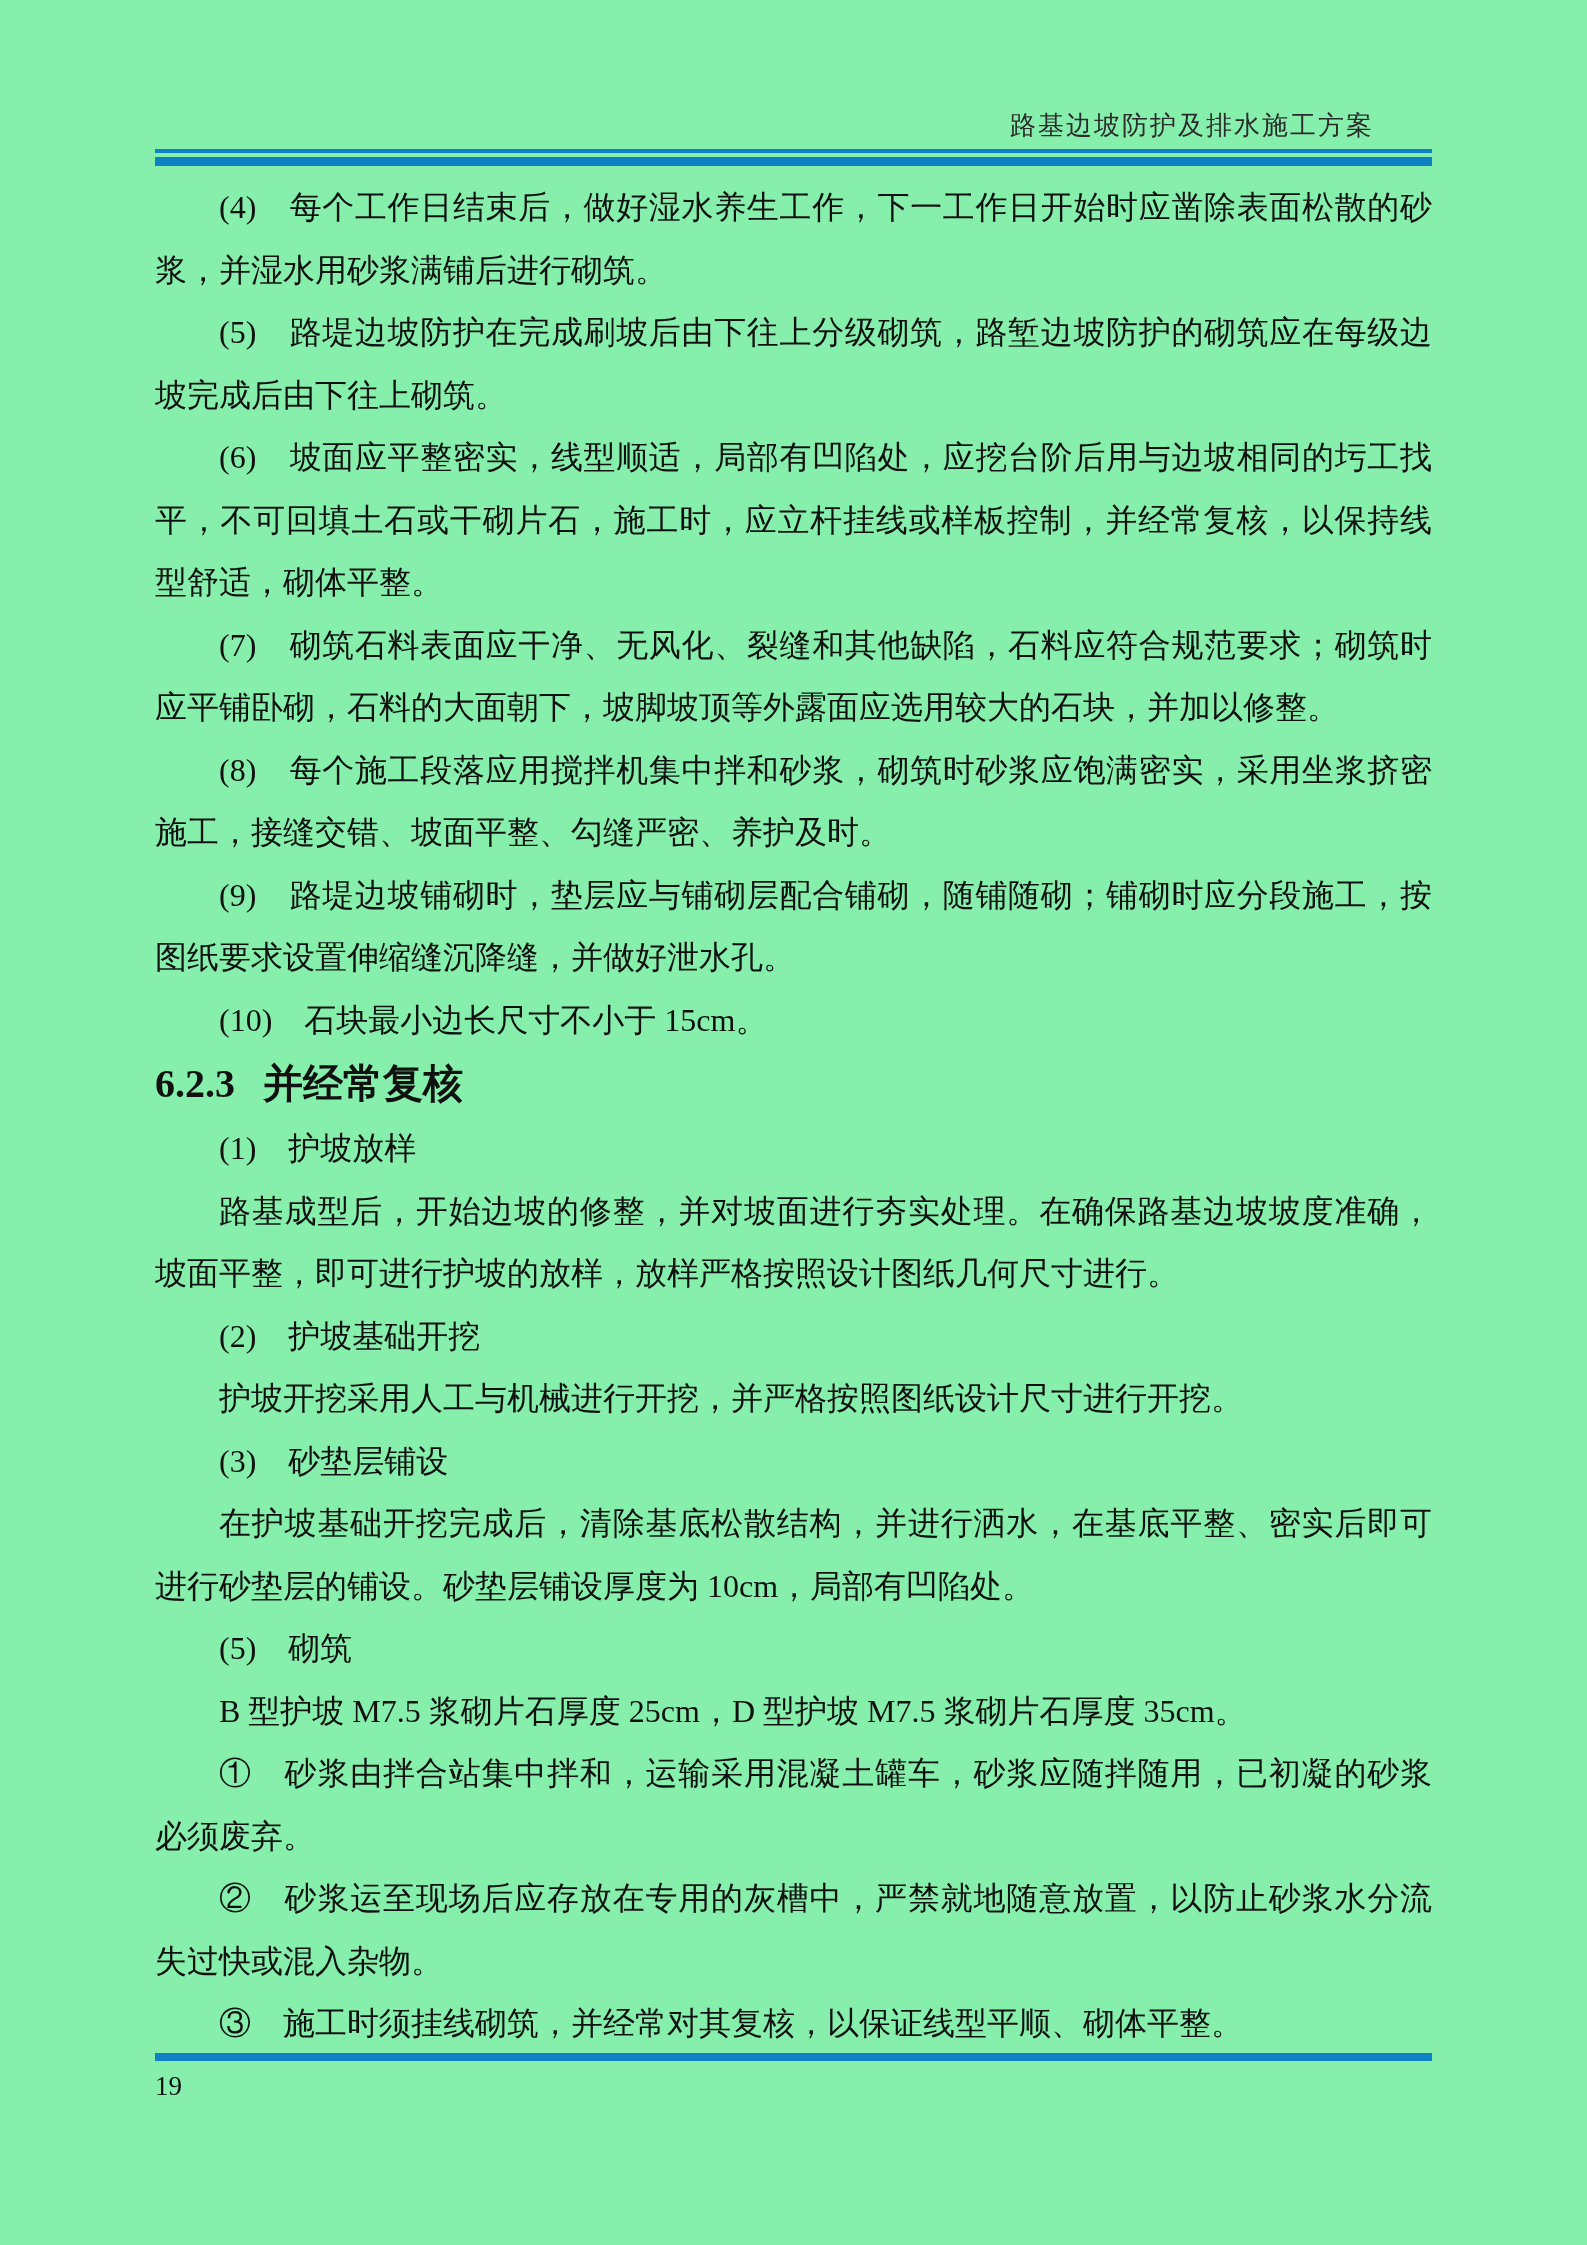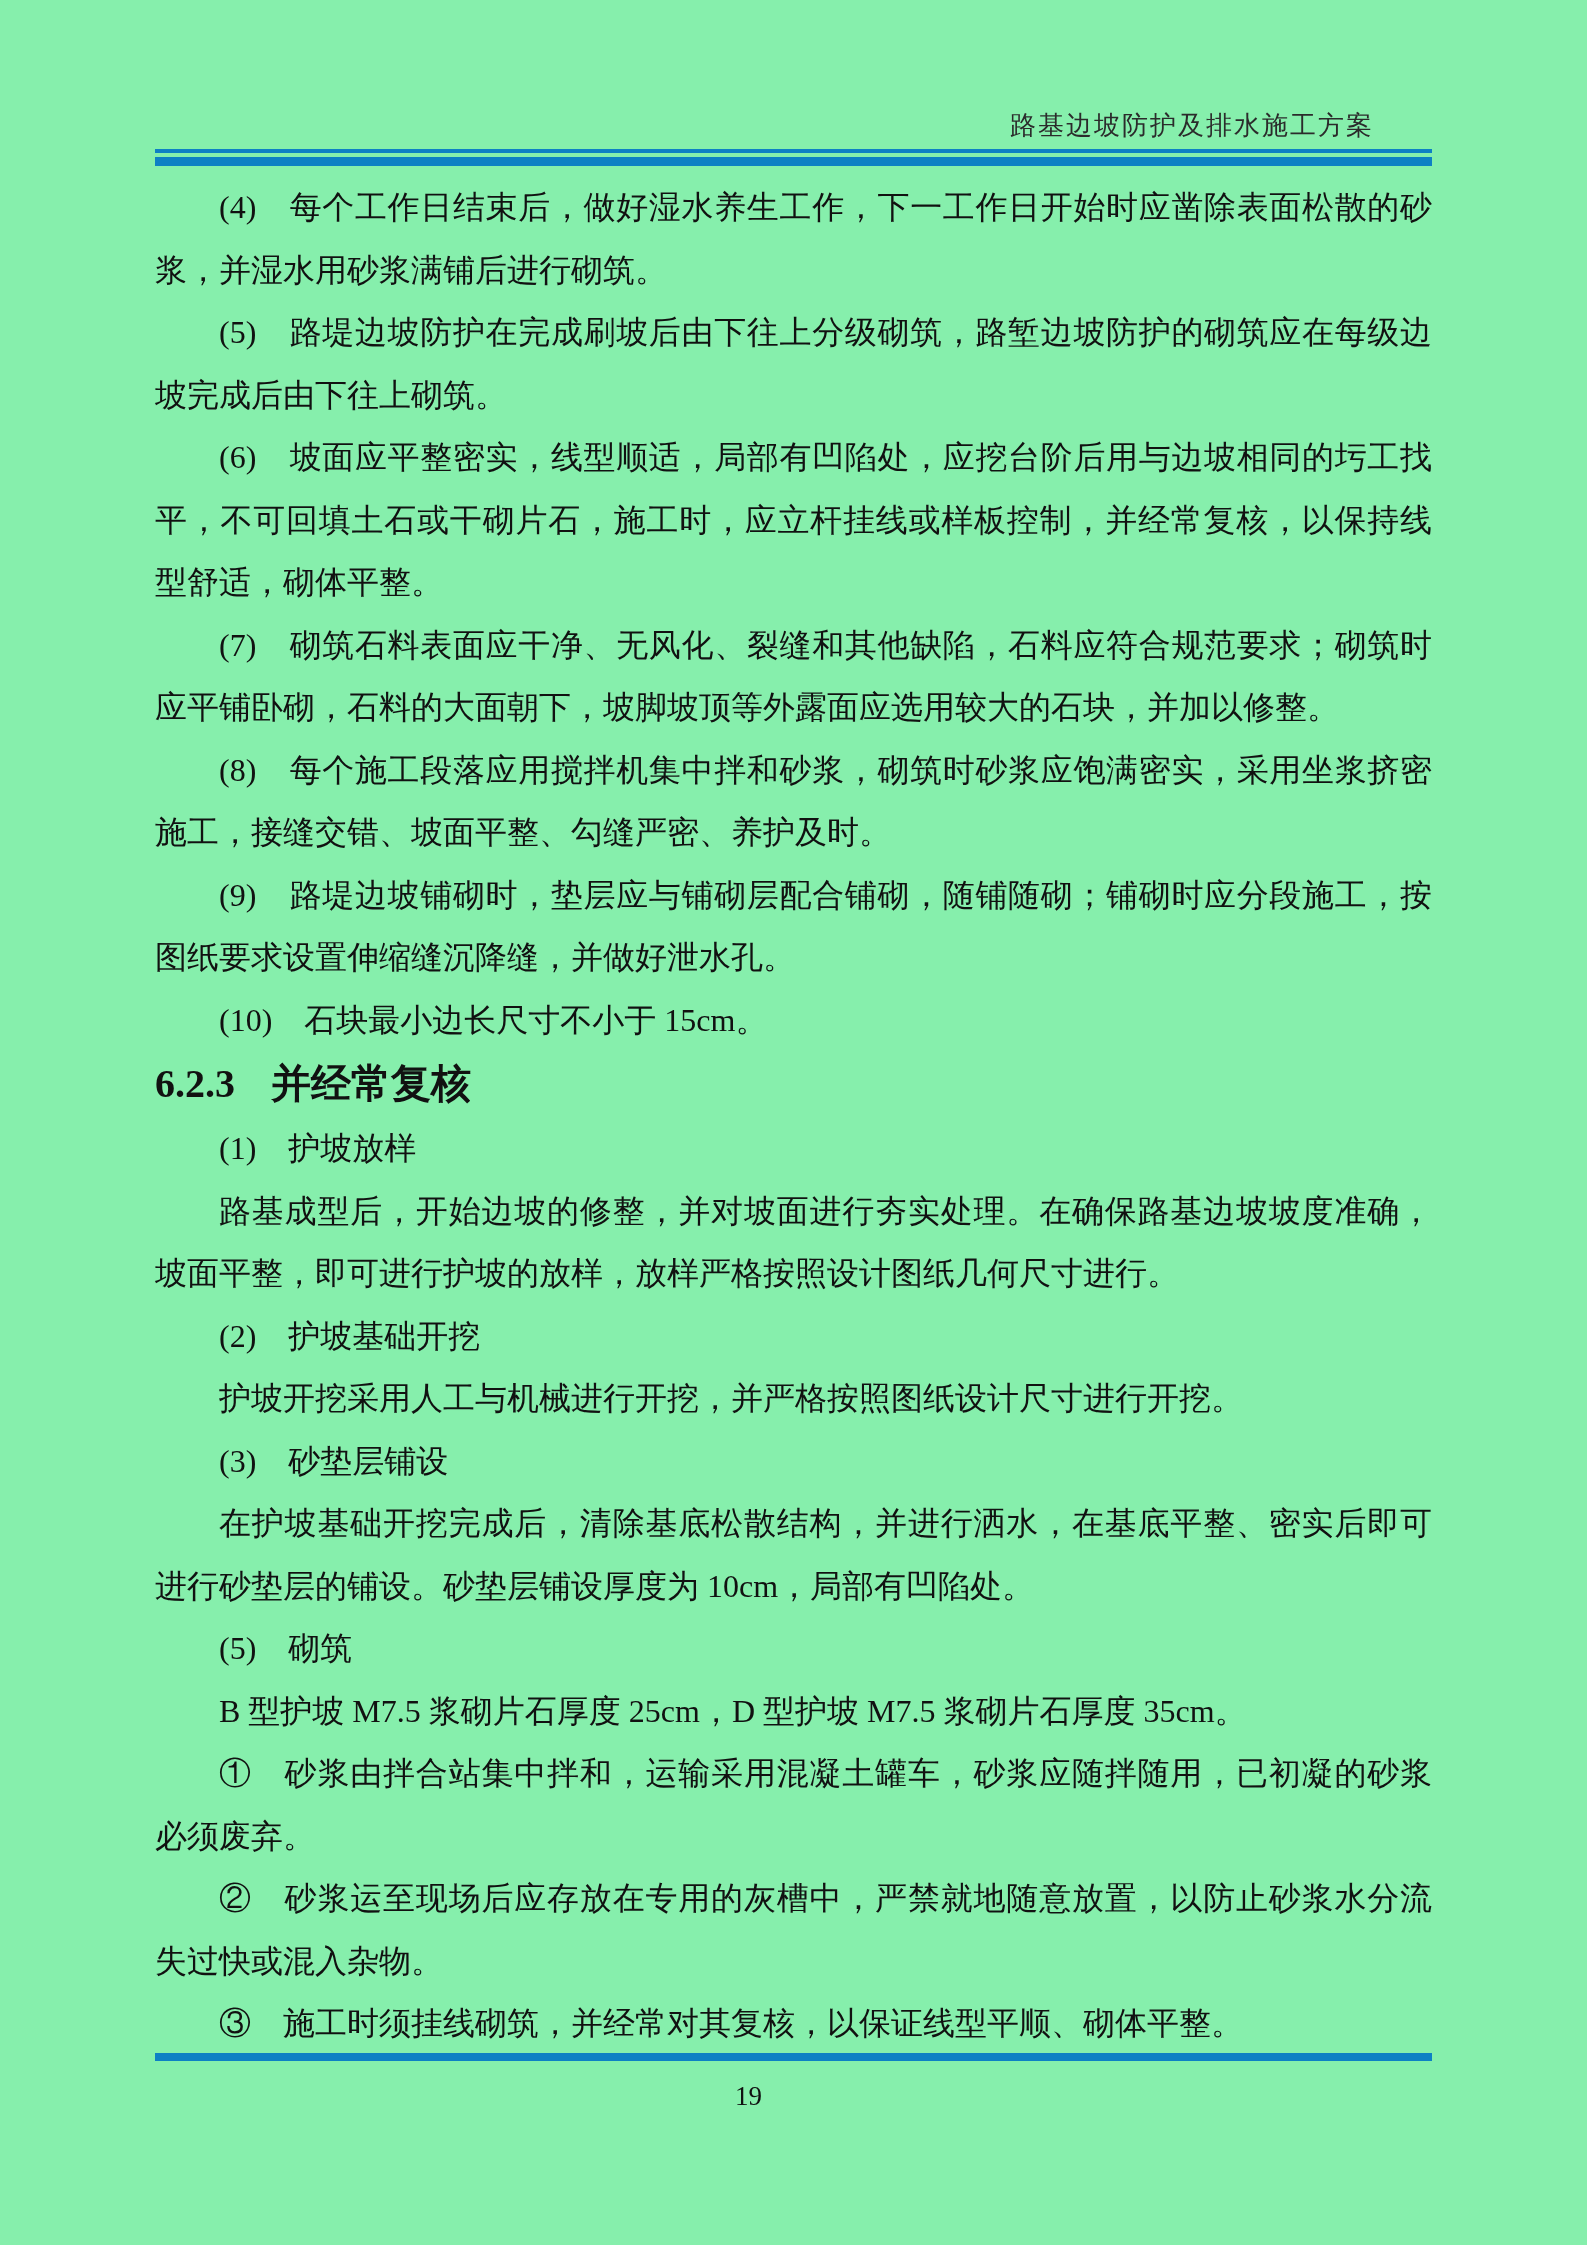--- a/index.html
+++ b/index.html
@@ -42,28 +42,28 @@
     text-align: justify;
     text-indent: 2em;
   }
   p.heading {
     font-size: 40px;
     line-height: 66px;
     font-weight: bold;
     text-indent: 0;
     text-align: left;
   }
-  p.heading .num { margin-right: 36px; }
+  p.heading .num { margin-right: 28px; }
   
   .footer { position: absolute; top: 2053px; left: 155px; width: 1277px; }
   .footer-rule { height: 8px; background: var(--accent); }
   .page-number {
-    text-align: center;
+    text-align: left;
     padding-right: 90px;
-    margin-top: 20px;
+    margin-top: 10px;
     font-size: 27px;
     color: #111111;
   }
 </style>
 </head>
 <body>
 
 <div class="page" style="--accent: #0e80c4;">
 
   <header class="header">

